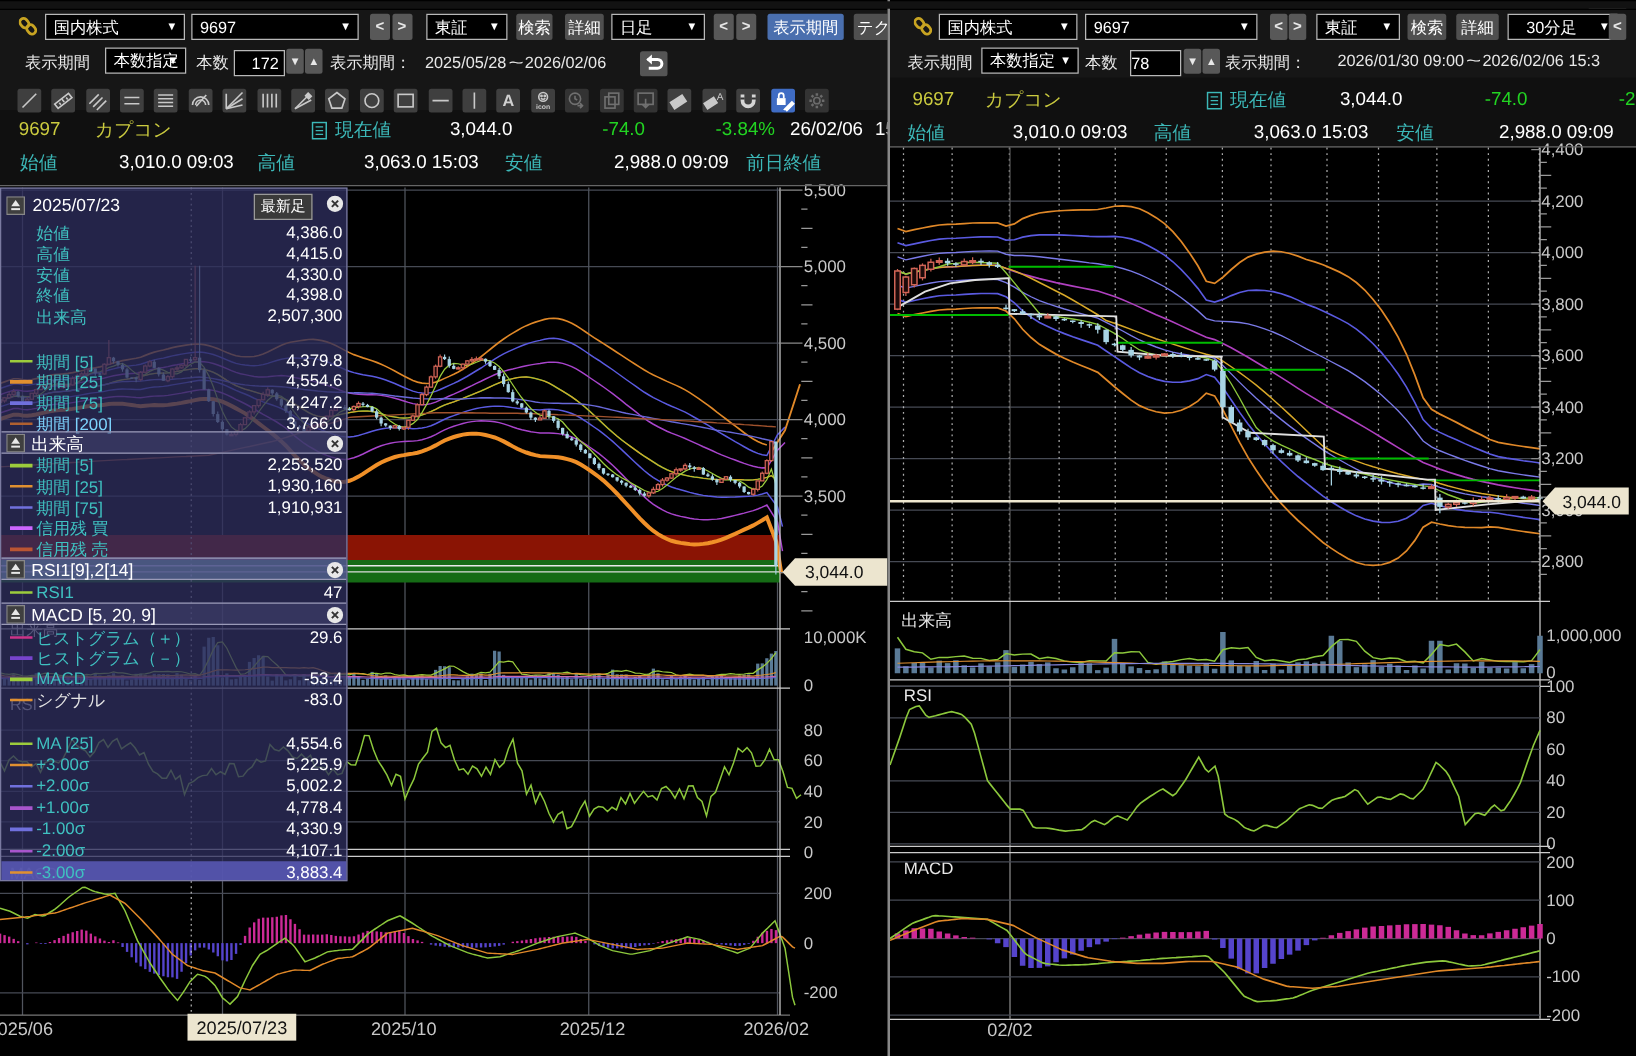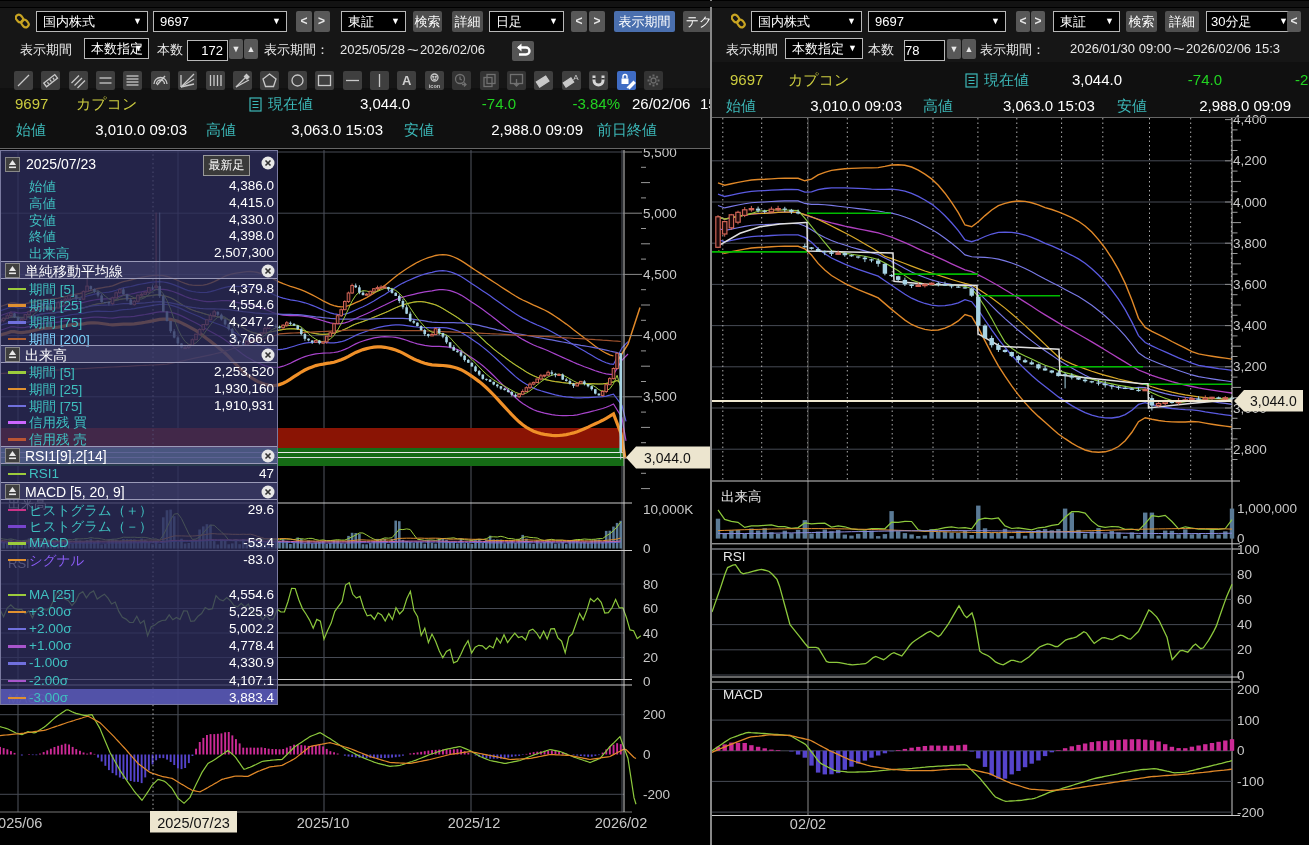--- a/index.html
+++ b/index.html
@@ -1008,32 +1008,20 @@
       <div style="position:absolute;left:28px;top:27px;font-size:13.5px;color:#3fc0c0;white-space:nowrap">始値</div>
       <div style="position:absolute;right:3px;top:27px;font-size:13.5px;color:#fff">4,386.0</div>
       <div style="position:absolute;left:28px;top:43.80000000000001px;font-size:13.5px;color:#3fc0c0;white-space:nowrap">高値</div>
       <div style="position:absolute;right:3px;top:43.80000000000001px;font-size:13.5px;color:#fff">4,415.0</div>
       <div style="position:absolute;left:28px;top:60.60000000000002px;font-size:13.5px;color:#3fc0c0;white-space:nowrap">安値</div>
       <div style="position:absolute;right:3px;top:60.60000000000002px;font-size:13.5px;color:#fff">4,330.0</div>
       <div style="position:absolute;left:28px;top:77.40000000000003px;font-size:13.5px;color:#3fc0c0;white-space:nowrap">終値</div>
       <div style="position:absolute;right:3px;top:77.40000000000003px;font-size:13.5px;color:#fff">4,398.0</div>
       <div style="position:absolute;left:28px;top:94.20000000000005px;font-size:13.5px;color:#3fc0c0;white-space:nowrap">出来高</div>
       <div style="position:absolute;right:3px;top:94.20000000000005px;font-size:13.5px;color:#fff">2,507,300</div>
-      <div style="position:absolute;left:0px;top:110px;width:278px;height:18px;background:rgba(70,70,115,0.5);border-top:1px solid #9a9ab8;border-bottom:1px solid #9a9ab8;box-sizing:border-box">
-        <div style="position:absolute;left:4px;top:1px"><svg width="15" height="15" viewBox="0 0 15 15">
-            <rect x="0.5" y="0.5" width="14" height="14" fill="#3f3f3f" stroke="#888"></rect>
-            <polygon points="7.5,3 11,8 4,8" fill="#e8e8e8"></polygon>
-            <rect x="4" y="9.5" width="7" height="1.6" fill="#e8e8e8"></rect>
-          </svg></div>
-        <div style="position:absolute;left:24px;top:1px;font-size:14px;color:#fff;white-space:nowrap">単純移動平均線</div>
-        <svg style="position:absolute;right:4px;top:2px" width="14" height="14" viewBox="0 0 14 14">
-          <circle cx="7" cy="7" r="6.5" fill="#e8e8e8"></circle>
-          <path d="M4.5 4.5 L9.5 9.5 M9.5 4.5 L4.5 9.5" stroke="#333" stroke-width="1.6"></path>
-        </svg>
-      </div>
       <div style="position:absolute;left:7px;top:136.5px;width:18px;height:2.5px;background:#9ccc3c"></div>
       <div style="position:absolute;left:28px;top:129.5px;font-size:13.5px;color:#3fc0c0;white-space:nowrap">期間 [5]</div>
       <div style="position:absolute;right:3px;top:129.5px;font-size:13.5px;color:#fff">4,379.8</div>
       <div style="position:absolute;left:7px;top:153.3px;width:18px;height:2.5px;background:#e09030"></div>
       <div style="position:absolute;left:28px;top:146.3px;font-size:13.5px;color:#3fc0c0;white-space:nowrap">期間 [25]</div>
       <div style="position:absolute;right:3px;top:146.3px;font-size:13.5px;color:#fff">4,554.6</div>
       <div style="position:absolute;left:7px;top:170.10000000000002px;width:18px;height:2.5px;background:#7070dd"></div>
       <div style="position:absolute;left:28px;top:163.10000000000002px;font-size:13.5px;color:#3fc0c0;white-space:nowrap">期間 [75]</div>
       <div style="position:absolute;right:3px;top:163.10000000000002px;font-size:13.5px;color:#fff">4,247.2</div>
       <div style="position:absolute;left:7px;top:186.90000000000003px;width:18px;height:2.5px;background:#b06030"></div>
@@ -1093,21 +1081,21 @@
       </div>
       <div style="position:absolute;left:7px;top:357.5px;width:18px;height:2.5px;background:#cc3388"></div>
       <div style="position:absolute;left:28px;top:350.5px;font-size:13.5px;color:#3fc0c0;white-space:nowrap">ヒストグラム（＋）</div>
       <div style="position:absolute;right:3px;top:350.5px;font-size:13.5px;color:#fff">29.6</div>
       <div style="position:absolute;left:7px;top:374.29999999999995px;width:18px;height:2.5px;background:#7744cc"></div>
       <div style="position:absolute;left:28px;top:367.29999999999995px;font-size:13.5px;color:#3fc0c0;white-space:nowrap">ヒストグラム（－）</div>
       <div style="position:absolute;left:7px;top:391.0999999999999px;width:18px;height:2.5px;background:#9ccc3c"></div>
       <div style="position:absolute;left:28px;top:384.0999999999999px;font-size:13.5px;color:#3fc0c0;white-space:nowrap">MACD</div>
       <div style="position:absolute;right:3px;top:384.0999999999999px;font-size:13.5px;color:#fff">-53.4</div>
       <div style="position:absolute;left:7px;top:407.89999999999986px;width:18px;height:2.5px;background:#e09030"></div>
-      <div style="position:absolute;left:28px;top:400.89999999999986px;font-size:13.5px;color:#8b5cf6;white-space:nowrap">シグナル</div>
+      <div style="position:absolute;left:28px;top:400.89999999999986px;font-size:13.5px;color:#e5e5e5;white-space:nowrap">シグナル</div>
       <div style="position:absolute;right:3px;top:400.89999999999986px;font-size:13.5px;color:#fff">-83.0</div>
       <div style="position:absolute;left:7px;top:442.5px;width:18px;height:2.5px;background:#9ccc3c"></div>
       <div style="position:absolute;left:28px;top:435.5px;font-size:13.5px;color:#3fc0c0;white-space:nowrap">MA [25]</div>
       <div style="position:absolute;right:3px;top:435.5px;font-size:13.5px;color:#fff">4,554.6</div>
       <div style="position:absolute;left:7px;top:459.70000000000005px;width:18px;height:2.5px;background:#e09030"></div>
       <div style="position:absolute;left:28px;top:452.70000000000005px;font-size:13.5px;color:#3fc0c0;white-space:nowrap">+3.00σ</div>
       <div style="position:absolute;right:3px;top:452.70000000000005px;font-size:13.5px;color:#fff">5,225.9</div>
       <div style="position:absolute;left:7px;top:476.9000000000001px;width:18px;height:2.5px;background:#7070dd"></div>
       <div style="position:absolute;left:28px;top:469.9000000000001px;font-size:13.5px;color:#3fc0c0;white-space:nowrap">+2.00σ</div>
       <div style="position:absolute;right:3px;top:469.9000000000001px;font-size:13.5px;color:#fff">5,002.2</div>
@@ -1572,21 +1560,21 @@
       <rect x="7" y="6.5" width="6" height="8" rx="3" transform="rotate(-40 10 10.5)"></rect>
     </g>
   </svg>
 <div style="position:absolute;left:751px;top:11px;width:111px;height:21px;background:#000;border:1px solid #b8b8b8;color:#fff;font-size:13px;line-height:19px;padding-left:6px;box-sizing:border-box">国内株式<span style="position:absolute;right:5px;top:0;font-size:9px;line-height:19px">▼</span></div>
 <div style="position:absolute;left:868px;top:11px;width:138px;height:21px;background:#000;border:1px solid #b8b8b8;color:#fff;font-size:13px;line-height:19px;padding-left:6px;box-sizing:border-box">9697<span style="position:absolute;right:5px;top:0;font-size:9px;line-height:19px">▼</span></div>
 <div style="position:absolute;left:1016px;top:11px;width:14px;height:21px;background:#585858;color:#e8e8e8;font-size:12px;line-height:20px;text-align:center;border-radius:2px;font-weight:bold">&lt;</div>
 <div style="position:absolute;left:1031px;top:11px;width:14px;height:21px;background:#585858;color:#e8e8e8;font-size:12px;line-height:20px;text-align:center;border-radius:2px;font-weight:bold">&gt;</div>
 <div style="position:absolute;left:1053px;top:11px;width:67px;height:21px;background:#000;border:1px solid #b8b8b8;color:#fff;font-size:13px;line-height:19px;padding-left:6px;box-sizing:border-box">東証<span style="position:absolute;right:5px;top:0;font-size:9px;line-height:19px">▼</span></div>
 <div style="position:absolute;left:1126px;top:11px;width:31px;height:21px;background:#4f4f4f;color:#fff;font-size:13px;line-height:21px;text-align:center;border-radius:2px;box-sizing:border-box">検索</div>
 <div style="position:absolute;left:1165px;top:11px;width:34px;height:21px;background:#4f4f4f;color:#fff;font-size:13px;line-height:21px;text-align:center;border-radius:2px;box-sizing:border-box">詳細</div>
-<div style="position:absolute;left:1206px;top:11px;width:88px;height:21px;background:#000;border:1px solid #b8b8b8;color:#fff;font-size:13px;line-height:19px;padding-left:4px;box-sizing:border-box">30分足<span style="position:absolute;right:5px;top:0;font-size:9px;line-height:19px">▼</span></div>
+<div style="position:absolute;left:1206px;top:11px;width:88px;height:21px;background:#000;border:1px solid #b8b8b8;color:#fff;font-size:13px;line-height:19px;padding-left:14px;box-sizing:border-box">30分足<span style="position:absolute;right:5px;top:0;font-size:9px;line-height:19px">▼</span></div>
 <div style="position:absolute;left:1287px;top:11px;width:14px;height:21px;background:#585858;color:#e8e8e8;font-size:12px;line-height:20px;text-align:center;border-radius:2px;font-weight:bold">&lt;</div>
 <div style="position:absolute;left:726px;top:41px;font-size:13px;color:#e8e8e8;white-space:nowrap">表示期間</div>
 <div style="position:absolute;left:785px;top:38px;width:78px;height:21px;background:#000;border:1px solid #b8b8b8;color:#fff;font-size:13px;line-height:19px;padding-left:6px;box-sizing:border-box">本数指定<span style="position:absolute;right:5px;top:0;font-size:9px;line-height:19px">▼</span></div>
 <div style="position:absolute;left:868px;top:41px;font-size:13px;color:#e8e8e8;white-space:nowrap">本数</div>
 <div style="position:absolute;left:904px;top:40px;width:41px;height:21px;background:#000;border:1px solid #b8b8b8;color:#fff;font-size:13px;line-height:19px;padding-right:4px;box-sizing:border-box">78</div>
 <div style="position:absolute;left:947px;top:39px;width:14px;height:20px;background:#585858;border-radius:2px;color:#e8e8e8;font-size:9px;line-height:20px;text-align:center">▼</div>
 <div style="position:absolute;left:962px;top:39px;width:14px;height:20px;background:#585858;border-radius:2px;color:#e8e8e8;font-size:9px;line-height:20px;text-align:center">▲</div>
 <div style="position:absolute;left:980px;top:41px;font-size:13px;color:#e8e8e8;white-space:nowrap">表示期間：</div>
 <div style="position:absolute;left:1070px;top:41px;font-size:13px;color:#e8e8e8;white-space:nowrap">2026/01/30 09:00 <span style="display:inline-block;transform:scaleX(1.6)">~</span> 2026/02/06 15:3</div>
 <div style="position:absolute;left:730px;top:71px;font-size:15px;color:#cbcb3f;white-space:nowrap">9697</div>

